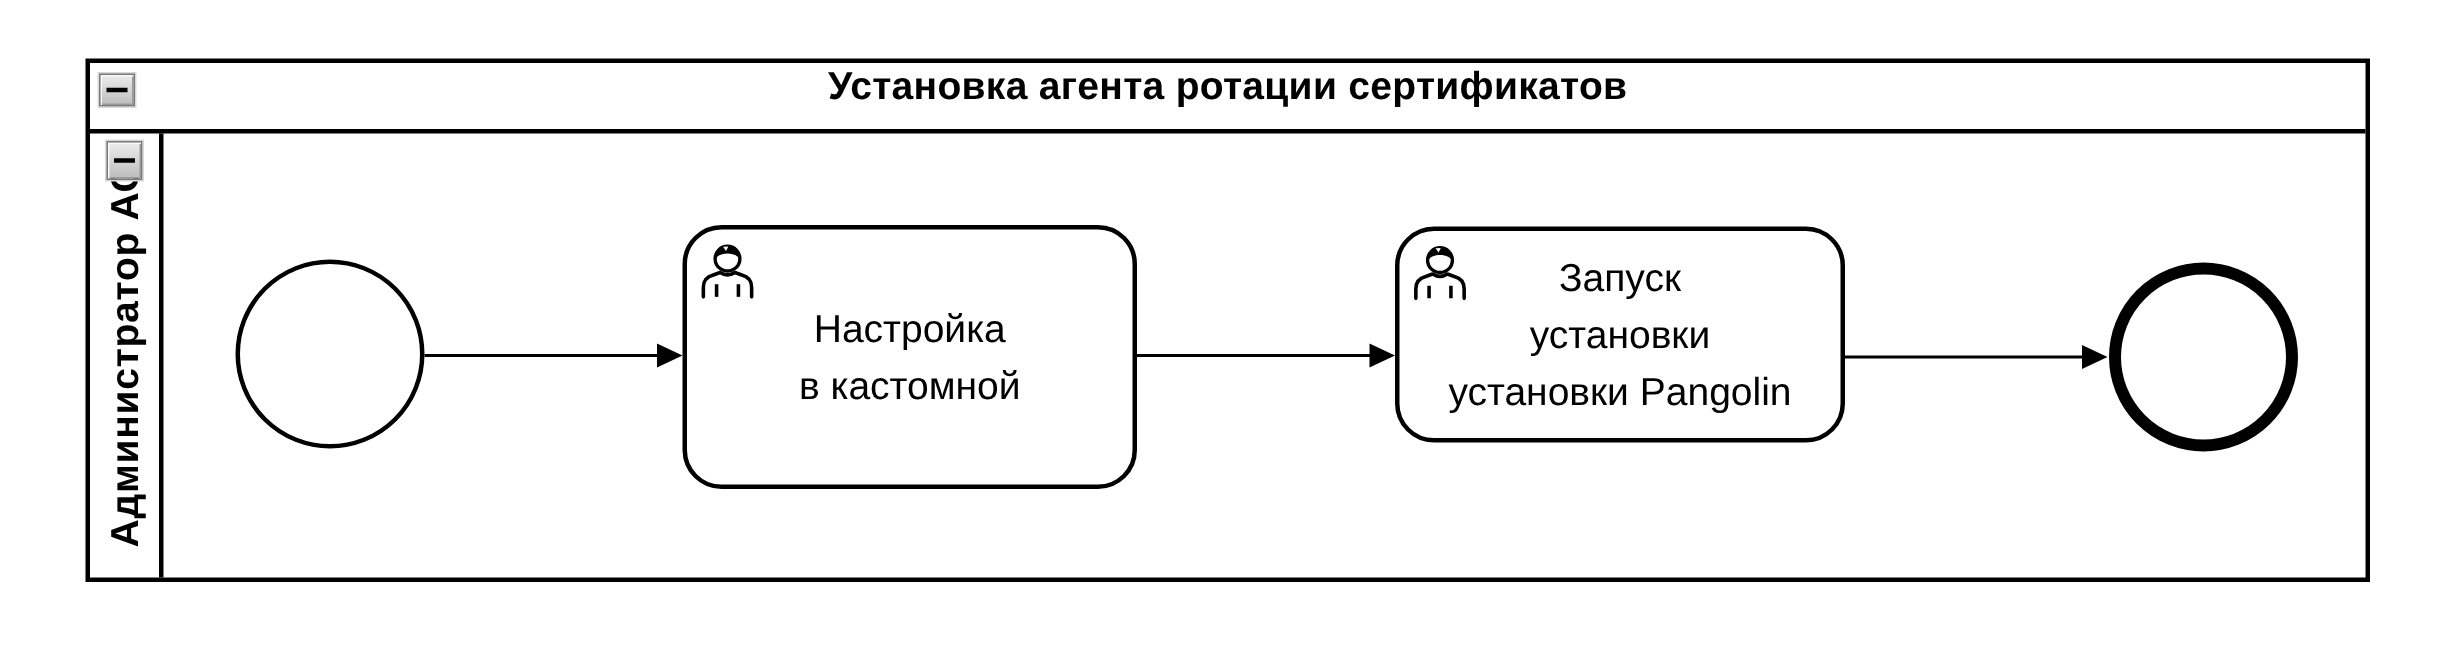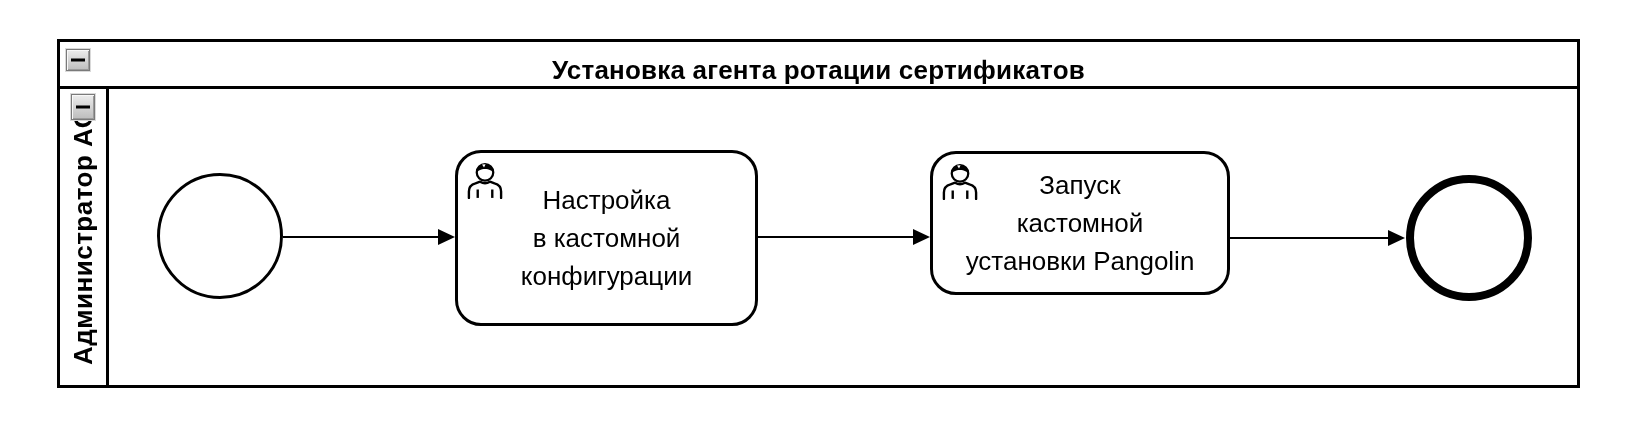--- a/index.html
+++ b/index.html
@@ -1,21 +1,21 @@
 <!DOCTYPE html>
 <html><head>
 <meta charset="utf-8">
 <style>
   html,body{margin:0;padding:0;background:#ffffff;}
   .stage{position:relative;width:1636px;height:431px;background:#ffffff;overflow:hidden;
          font-family:"Liberation Sans", sans-serif;color:#000;}
   .pool{position:absolute;left:57px;top:39px;width:1523px;height:349px;
         border:3px solid #000;box-sizing:border-box;background:#fff;}
   .pool-header{position:relative;height:44px;border-bottom:3px solid #000;
-               display:flex;align-items:flex-end;justify-content:center;}
+               display:flex;align-items:flex-start;justify-content:center;}
   .pool-title{font-weight:bold;font-size:26px;letter-spacing:0.2px;}
   .pool-body{display:flex;height:296px;}
   .lane-label{position:relative;width:46px;border-right:3px solid #000;box-sizing:content-box;
               display:flex;align-items:center;justify-content:center;}
   .lane-text{writing-mode:vertical-rl;transform:rotate(180deg);
              font-weight:bold;font-size:26px;white-space:nowrap;letter-spacing:0.5px;}
   .lane-content{position:relative;flex:1;}
 
   .collapse-btn{position:absolute;width:24px;height:22px;box-sizing:border-box;
                 background:linear-gradient(#ececec,#bdbdbd);
@@ -84,41 +84,40 @@
             <path d="M3.5 27.5 L3.5 23 Q3.5 18.3 8.2 17.1 L11.5 15.9 Q15 18.2 18.5 15.9 L21.8 17.1 Q26.5 18.3 26.5 23 L26.5 27.5" fill="#ffffff" stroke="#000" stroke-width="1.7" stroke-linejoin="round" stroke-linecap="round"></path>
             <line x1="9.8" y1="21.5" x2="9.8" y2="27.5" stroke="#000" stroke-width="1.7"></line>
             <line x1="20.2" y1="21.5" x2="20.2" y2="27.5" stroke="#000" stroke-width="1.7"></line>
             <circle cx="15" cy="9.3" r="5.9" fill="#ffffff" stroke="#000" stroke-width="1.6"></circle>
             <path d="M15 3.2 c-3.5 0 -6.3 2.8 -6.3 6.2 0 0.3 0 0.6 0.1 0.9 0.9 -2.4 3.3 -3.5 6.2 -3.5 2.9 0 5.3 1.1 6.2 3.5 0.1 -0.3 0.1 -0.6 0.1 -0.9 0 -3.4 -2.8 -6.2 -6.3 -6.2 z" fill="#000"></path>
             <polygon points="12.9,3.7 14.3,5.7 15.4,3.5" fill="#ffffff"></polygon>
           </svg>
           <div class="task-text">
             <div>Настройка</div>
             <div>в кастомной</div>
-            <div>конфигурации</div>
           </div>
         </div>
 
         <div class="flow flow-2">
           <div class="shaft"></div>
           <div class="head"></div>
         </div>
 
         <div class="task task-2">
           <svg class="user-icon" viewBox="0 0 30 28">
             <path d="M3.5 27.5 L3.5 23 Q3.5 18.3 8.2 17.1 L11.5 15.9 Q15 18.2 18.5 15.9 L21.8 17.1 Q26.5 18.3 26.5 23 L26.5 27.5" fill="#ffffff" stroke="#000" stroke-width="1.7" stroke-linejoin="round" stroke-linecap="round"></path>
             <line x1="9.8" y1="21.5" x2="9.8" y2="27.5" stroke="#000" stroke-width="1.7"></line>
             <line x1="20.2" y1="21.5" x2="20.2" y2="27.5" stroke="#000" stroke-width="1.7"></line>
             <circle cx="15" cy="9.3" r="5.9" fill="#ffffff" stroke="#000" stroke-width="1.6"></circle>
             <path d="M15 3.2 c-3.5 0 -6.3 2.8 -6.3 6.2 0 0.3 0 0.6 0.1 0.9 0.9 -2.4 3.3 -3.5 6.2 -3.5 2.9 0 5.3 1.1 6.2 3.5 0.1 -0.3 0.1 -0.6 0.1 -0.9 0 -3.4 -2.8 -6.2 -6.3 -6.2 z" fill="#000"></path>
             <polygon points="12.9,3.7 14.3,5.7 15.4,3.5" fill="#ffffff"></polygon>
           </svg>
           <div class="task-text">
             <div>Запуск</div>
-            <div>кастомной</div>
+            <div>установки</div>
             <div>установки Pangolin</div>
           </div>
         </div>
 
         <div class="flow flow-3">
           <div class="shaft"></div>
           <div class="head"></div>
         </div>
 
         <div class="event end-event"></div>

